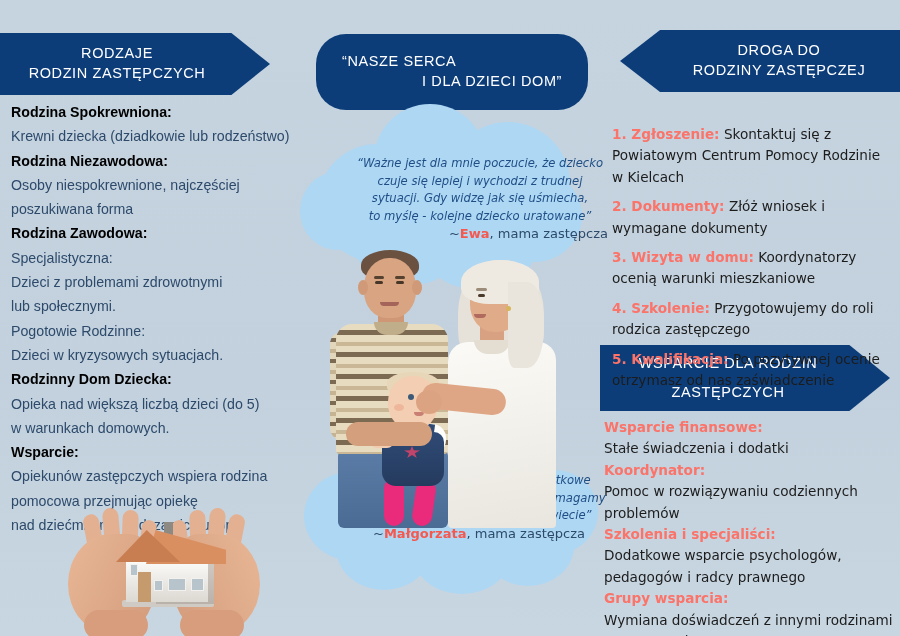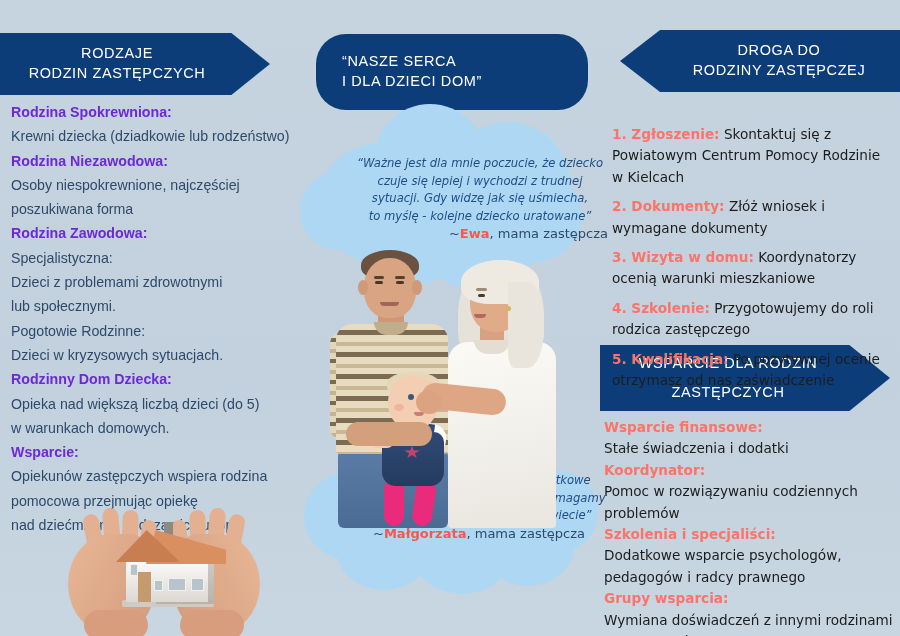--- a/index.html
+++ b/index.html
@@ -21,39 +21,39 @@
 
   #banner-left {
     left:-6px; top:33px; width:276px; height:62px;
     clip-path:polygon(0 0, 86% 0, 100% 50%, 86% 100%, 0 100%);
     align-items:center; padding-right:30px; text-align:center;
   }
   #banner-center {
     left:316px; top:34px; width:272px; height:76px;
     border-radius:30px; padding:0 26px; text-align:left;
   }
-  #banner-center .l2 { }
+  #banner-center .l2 { text-align:right; }
   #banner-right {
     left:620px; top:30px; width:286px; height:62px;
     clip-path:polygon(14% 0, 100% 0, 100% 100%, 14% 100%, 0 50%);
     align-items:center; padding-left:32px; text-align:center;
   }
   #banner-support {
     left:600px; top:345px; width:290px; height:66px;
     clip-path:polygon(0 0, 86% 0, 100% 50%, 86% 100%, 0 100%);
     align-items:center; padding-right:34px; text-align:center;gap:9px;
   }
 
   
   .col { position:absolute; }
   #col-left {
     left:11px; top:100px; width:310px;
     font-size:14.2px; line-height:24.3px; color:#2d4a6b;
   }
-  #col-left .hd { color:#6d28d9; font-weight:bold; }
+  #col-left .hd { color:#000000; font-weight:bold; }
   #col-left .ln { white-space:nowrap; }
 
   .rightcol { font-family:"DejaVu Sans", sans-serif; font-size:13.6px; line-height:21.4px; color:#1c1c1c; }
   #col-steps { left:604px; top:116px; width:296px; }
   #col-help  { left:604px; top:417px; width:296px; }
   .rightcol .hd { color:#fb7369; font-weight:bold; }
   .rightcol p { margin:8px; }
 
   
   .cloudwrap { position:absolute; }

